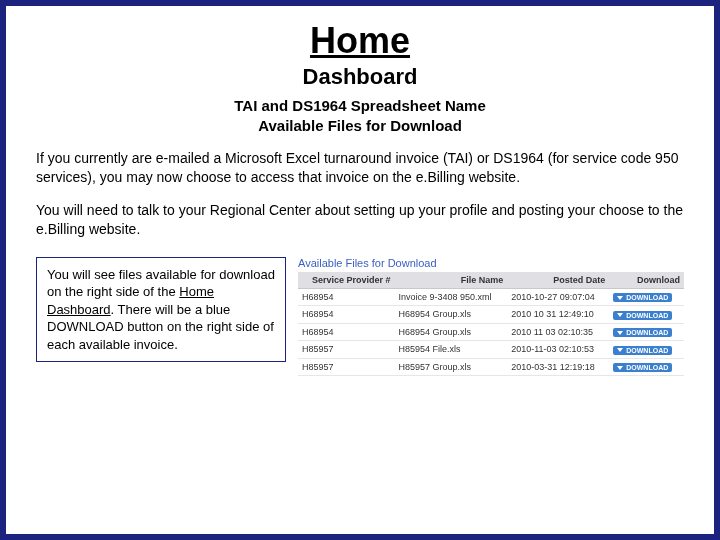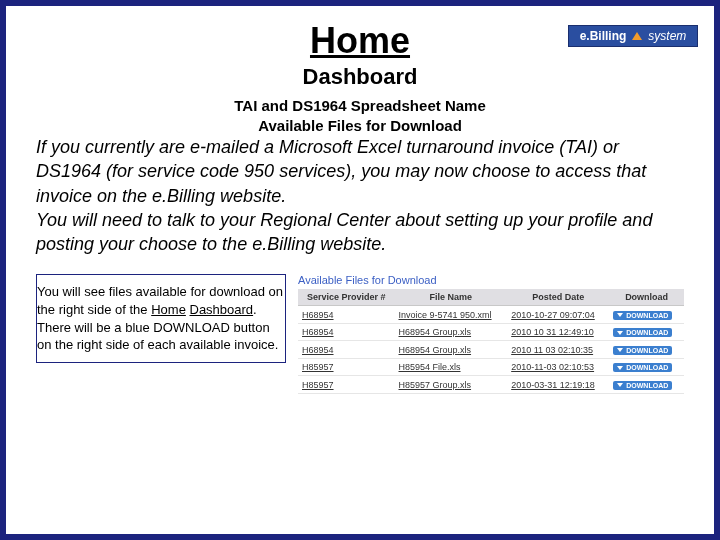--- a/index.html
+++ b/index.html
@@ -57,34 +57,34 @@
     margin-top: 2px;
   }
   .subhead {
     text-align: center;
     font-size: 15px;
     font-weight: bold;
     margin-top: 6px;
     line-height: 1.3;
   }
   .para {
-    font-size: 18px;
+    font-size: 14px;
+    margin-top: 14px;
     line-height: 1.35;
-    font-style: italic;
   }
   .para .uline { text-decoration: underline; }
   .bottom-row {
     display: flex;
     gap: 12px;
     margin-top: 18px;
     align-items: flex-start;
   }
   .callout-box {
     border: 1.5px solid #1c237e;
-    padding: 8px 0;
+    padding: 8px 10px;
     width: 250px;
     font-size: 13px;
     line-height: 1.35;
   }
   .callout-box .uline { text-decoration: underline; }
   .files-panel {
     flex: 1;
     font-size: 10px;
   }
   .files-title {
@@ -94,32 +94,31 @@
     filter: blur(0.4px);
   }
   .files-table {
     width: 100%;
     border-collapse: collapse;
     font-size: 9px;
     color: #333;
   }
   .files-table th {
     background: #e0dfe3;
-    text-align: center;
+    text-align: right;
     font-weight: bold;
     padding: 3px 4px;
     border-bottom: 1px solid #c8c8c8;
     filter: blur(0.3px);
   }
   .files-table td {
     padding: 3px 4px;
     border-bottom: 1px solid #e6e6e6;
     filter: blur(0.4px);
     white-space: nowrap;
-    text-decoration: underline;
   }
   .dl-btn {
     display: inline-flex;
     align-items: center;
     gap: 3px;
     background: #3b7fcf;
     color: #fff;
     font-size: 7px;
     font-weight: bold;
     padding: 1px 4px;
@@ -132,25 +131,20 @@
     border-left: 3px solid transparent;
     border-right: 3px solid transparent;
     border-top: 4px solid #fff;
   }
 </style>
 </head>
 <body>
 
 <div class="outer">
 
-  <div class="logo-badge">
-    <span class="e">e.Billing</span>
-    <span class="tri"></span>
-    <span>system</span>
-  </div>
 
   <div class="title">Home</div>
   <div class="subtitle">Dashboard</div>
   <div class="subhead">
     <span>TAI and DS1964 Spreadsheet Name</span><br>
     <span>Available Files for Download</span>
   </div>
 
   <p class="para">If you currently are e-mailed a Microsoft Excel turnaround invoice (TAI) or DS1964 (for service code 950 services), you may now choose to access that invoice on the e.Billing website.</p>
   <p class="para">You will need to talk to your Regional Center about setting up your profile and posting your choose to the e.Billing website.</p>
@@ -168,21 +162,21 @@
           <tr>
             <th>Service Provider #</th>
             <th>File Name</th>
             <th>Posted Date</th>
             <th>Download</th>
           </tr>
         </thead>
         <tbody>
           <tr>
             <td>H68954</td>
-            <td>Invoice 9-5741 950.xml</td>
+            <td>Invoice 9-3408 950.xml</td>
             <td>2010-10-27 09:07:04</td>
             <td><span class="dl-btn">DOWNLOAD</span></td>
           </tr>
           <tr>
             <td>H68954</td>
             <td>H68954 Group.xls</td>
             <td>2010 10 31 12:49:10</td>
             <td><span class="dl-btn">DOWNLOAD</span></td>
           </tr>
           <tr>

